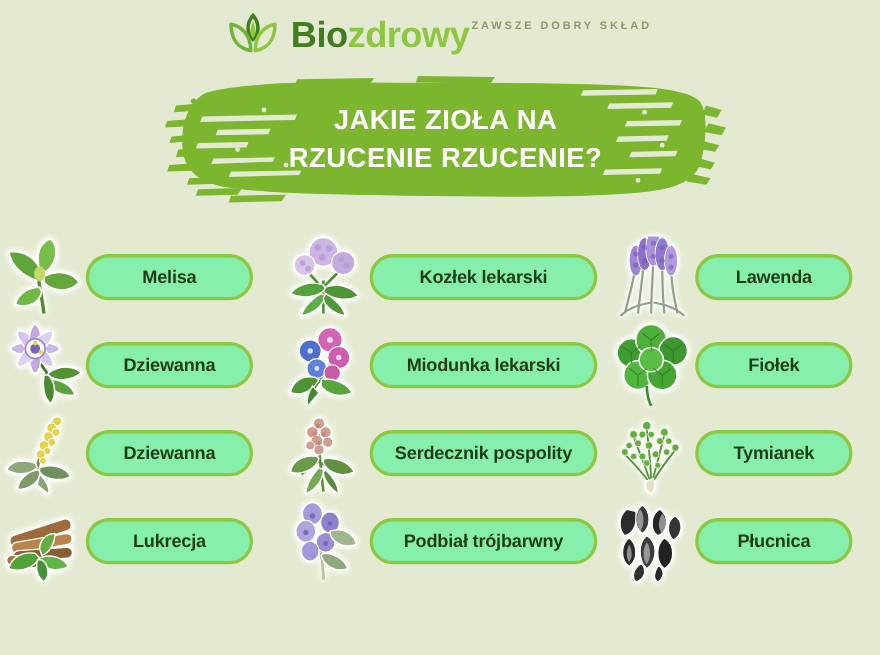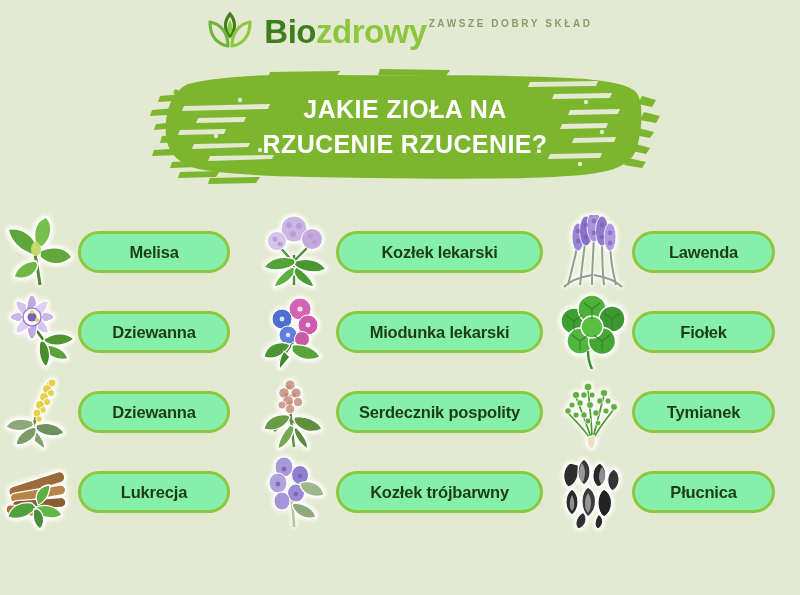--- a/index.html
+++ b/index.html
@@ -328,21 +328,21 @@
             <circle cx="24" cy="14" r="2.4"></circle>
               <circle cx="40" cy="21" r="2.2"></circle>
             <circle cx="18" cy="29" r="2.4"></circle>
               <circle cx="36" cy="39" r="2.2"></circle>
           </g>
           <path d="M40 28 C52 24 62 30 64 40 C52 44 42 38 40 30 Z" fill="#9fb78c" stroke="#ffffff" stroke-width="1.3"></path>
           <path d="M34 48 C44 48 54 54 56 62 C44 66 34 58 32 50 Z" fill="#8fa87c" stroke="#ffffff" stroke-width="1.3"></path>
         </svg>
       </span>
       <div class="pill">
-        <span class="pill-label">Kozłek trójbarwny</span>
+        <span class="pill-label">Podbiał trójbarwny</span>
       </div>
     </div>
   </div>
 
   <div class="column col-2">
 
     <div class="row">
       <span class="plant">
         <svg width="76" height="74" viewBox="0 0 76 74">
           <g stroke="#8fa08c" stroke-width="2" fill="none">

